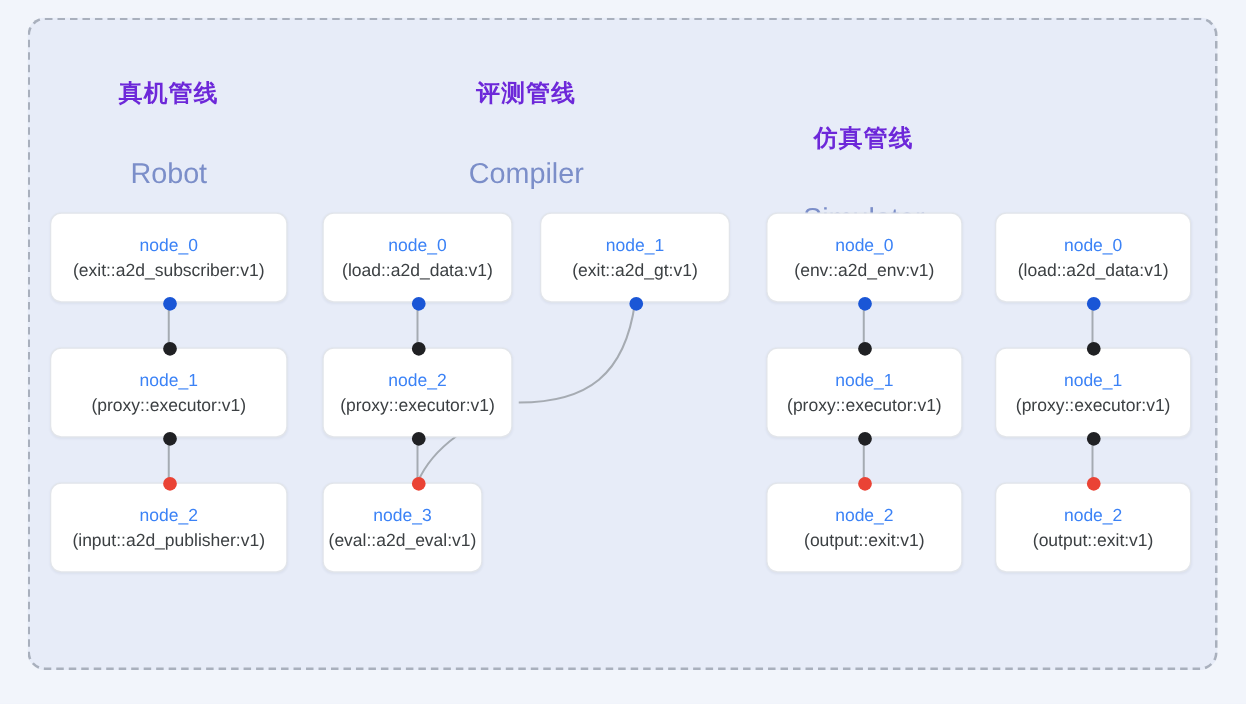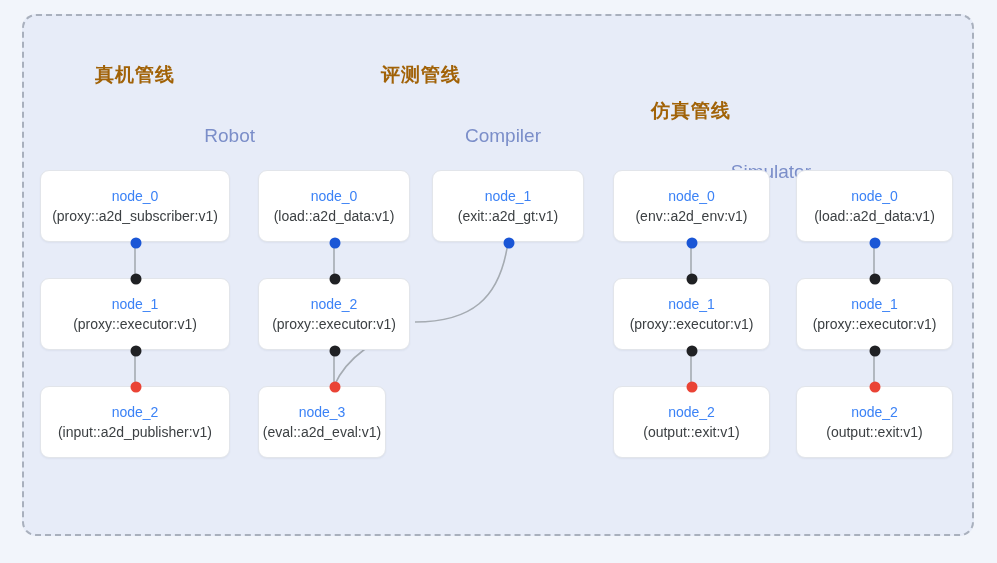--- a/index.html
+++ b/index.html
@@ -46,31 +46,30 @@
   }
 
   .col-head {
     position: absolute;
     text-align: center;
     width: 240px;
   }
   .col-title-cn {
     font-size: 19px;
     font-weight: bold;
-    color: #a16207;
+    color: #6d28d9;
     letter-spacing: 1px;
     white-space: nowrap;
   }
   .col-title-en {
-    font-size: 19px;
+    font-size: 23px;
     color: #7b8ec9;
     margin-top: 37px;
     white-space: nowrap;
     font-weight: normal;
-    text-align: right;
   }
 
   .node {
     position: absolute;
     box-sizing: border-box;
     background: #ffffff;
     border: 1px solid #e2e5ea;
     border-radius: 9px;
     box-shadow: 0 1px 2px rgba(40,50,80,0.06);
     display: flex;
@@ -138,21 +137,21 @@
     <div class="col-title-cn">评测管线</div>
     <div class="col-title-en">Compiler</div>
   </div>
   <div class="col-head" style="left:571px; top:62px;margin-top:36px;">
     <div class="col-title-cn">仿真管线</div>
     <div class="col-title-en">Simulator</div>
   </div>
 
   <div class="node" style="left:40px; top:170px; width:190px; height:72px;">
     <div class="node-id">node_0</div>
-    <div class="node-type">(proxy::a2d_subscriber:v1)</div>
+    <div class="node-type">(exit::a2d_subscriber:v1)</div>
     <span class="port port-out-blue" style="left:95px; top:72px;"></span>
   </div>
 
   <div class="node" style="left:40px; top:278px; width:190px; height:72px;">
     <div class="node-id">node_1</div>
     <div class="node-type">(proxy::executor:v1)</div>
     <span class="port port-in" style="left:95px; top:0px;"></span>
     <span class="port port-out-black" style="left:95px; top:72px;"></span>
   </div>
 

